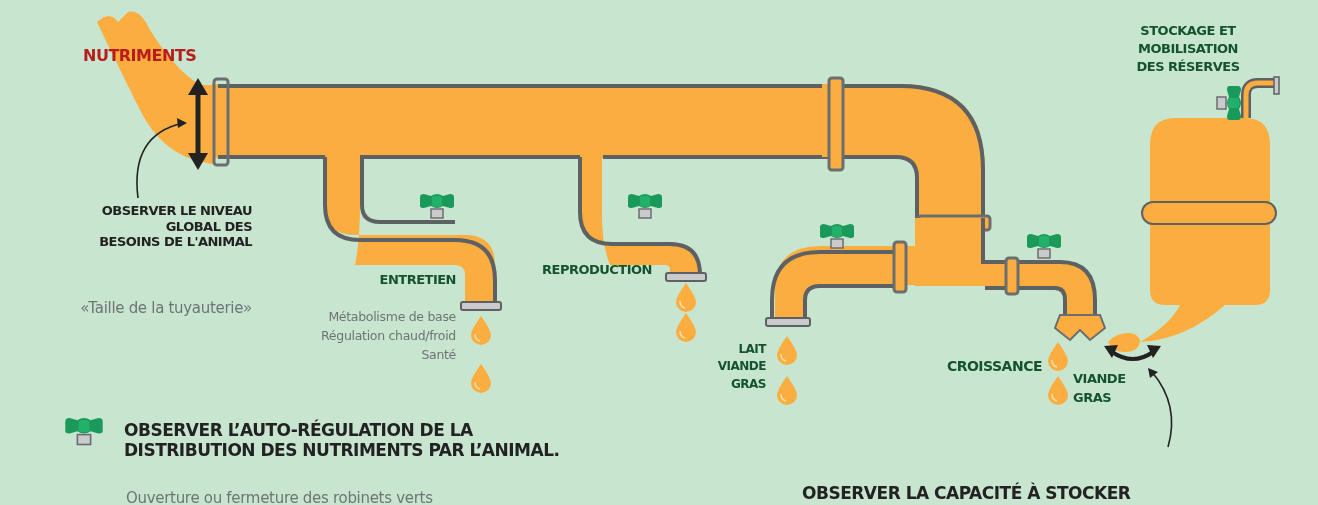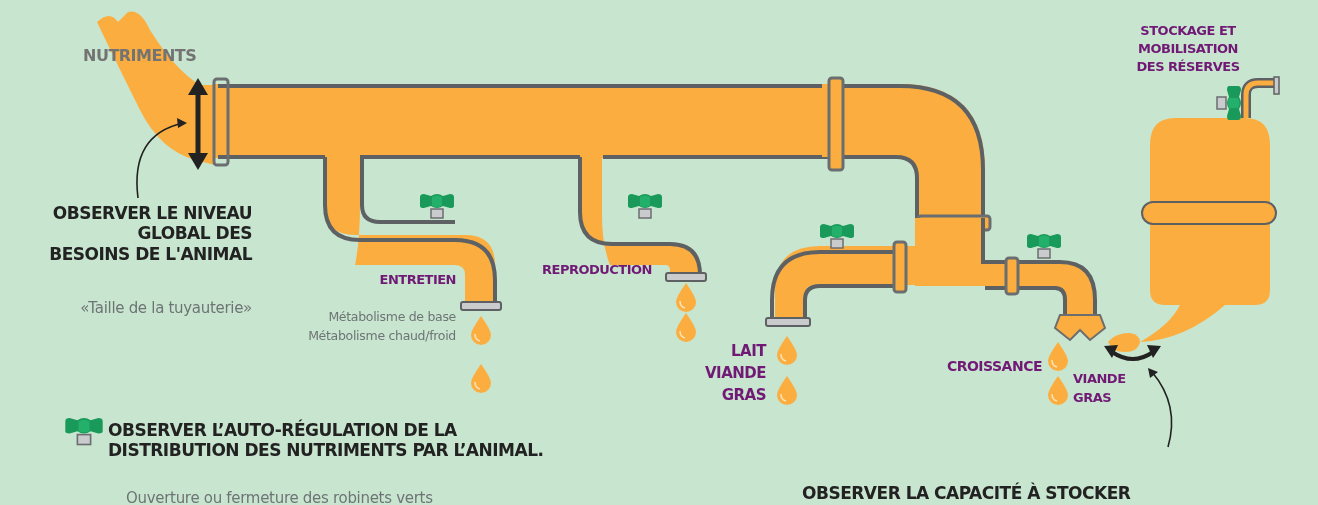--- a/index.html
+++ b/index.html
@@ -1,23 +1,23 @@
 <!DOCTYPE html>
 <html><head>
 <meta charset="utf-8">
 <style>
   html, body { margin: 0; padding: 0; }
   body { width: 1318px; height: 505px; background: #c8e6cf; overflow: hidden; position: relative;
          font-family: "DejaVu Sans", "Liberation Sans", sans-serif; }
   #scene { position: absolute; left: 0; top: 0; width: 1318px; height: 505px; }
   .lbl { position: absolute; font-weight: bold; letter-spacing: -0.5px; line-height: 1.2; }
   .dark { color: #222222; }
-  .grey { color: #701a75; }
+  .grey { color: #14532d; }
   .thin { font-weight: normal; color: #6e7475; letter-spacing: -0.3px; margin-top: 12px; }
-  .orange { color: #737373; }
+  .orange { color: #b91c1c; }
   .right { text-align: right; }
   .line { display: block; white-space: nowrap; }
 </style>
 </head>
 <body>
 
 <svg id="scene" viewBox="0 0 1318 505" xmlns="http://www.w3.org/2000/svg">
   <defs>
     <g id="valve">
       <rect x="-6" y="6" width="12" height="9" fill="#c9cbcc" stroke="#6b6e70" stroke-width="1.5"></rect>
@@ -127,54 +127,55 @@
   <path d="M1168 447 Q1180 405 1152 372" fill="none" stroke="#222" stroke-width="1.6"></path>
   <path d="M1148 368 L1158 372 L1150 378 Z" fill="#222"></path>
 
   <g transform="translate(84 428) scale(1.1)">
       <use href="#valve"></use>
     </g>
 </svg>
 
 <div class="lbl orange" style="left:83px; top:46px; font-size:16px;">NUTRIMENTS</div>
 
-<div class="lbl dark right" style="left:20px; top:203px; width:232px; font-size:17px;">
+<div class="lbl dark right" style="left:20px; top:203px; width:232px; font-size:13px;">
   <span class="line">OBSERVER LE NIVEAU</span>
   <span class="line">GLOBAL DES</span>
   <span class="line">BESOINS DE L'ANIMAL</span>
 </div>
 <div class="lbl thin right" style="left:20px; top:287px; width:232px; font-size:15px;">«Taille de la tuyauterie»</div>
 
 <div class="lbl grey right" style="left:300px; top:272px; width:156px; font-size:13px;">ENTRETIEN</div>
 <div class="lbl thin right" style="left:270px; top:296px; width:186px; font-size:12.5px; line-height:1.5;">
   <span class="line">Métabolisme de base</span>
-  <span class="line">Métabolisme chaud/froid</span>
+  <span class="line">Régulation chaud/froid</span>
+  <span class="line">Santé</span>
 </div>
 
 <div class="lbl grey right" style="left:510px; top:262px; width:142px; font-size:13px;text-align:right;">REPRODUCTION</div>
 
-<div class="lbl grey right" style="left:700px; top:341px; width:66px; font-size:15px; line-height:1.45;">
+<div class="lbl grey right" style="left:700px; top:341px; width:66px; font-size:12px; line-height:1.45;">
   <span class="line">LAIT</span>
   <span class="line">VIANDE</span>
   <span class="line">GRAS</span>
 </div>
 
 <div class="lbl grey right" style="left:930px; top:358px; width:112px; font-size:14px;">CROISSANCE</div>
 <div class="lbl grey" style="left:1073px; top:370px; font-size:13px; line-height:1.45;">
   <span class="line">VIANDE</span>
   <span class="line">GRAS</span>
 </div>
 
 <div class="lbl grey" style="left:1130px; top:22px; width:116px; text-align:center; font-size:13px; line-height:1.4;">
   <span class="line">STOCKAGE ET</span>
   <span class="line">MOBILISATION</span>
   <span class="line">DES RÉSERVES</span>
 </div>
 
-<div class="lbl dark" style="left:108px; top:420px; font-size:17px;">
+<div class="lbl dark" style="left:124px; top:420px; font-size:17px;">
   <span class="line">OBSERVER L’AUTO-RÉGULATION DE LA</span>
   <span class="line">DISTRIBUTION DES NUTRIMENTS PAR L’ANIMAL.</span>
 </div>
 <div class="lbl thin" style="left:126px; top:477px; font-size:15px;">Ouverture ou fermeture des robinets verts</div>
 
 <div class="lbl dark" style="left:802px; top:447px; font-size:17px;margin-top:36px;">
   <span class="line">OBSERVER LA CAPACITÉ À STOCKER</span>
 </div>
 
 </body></html>

